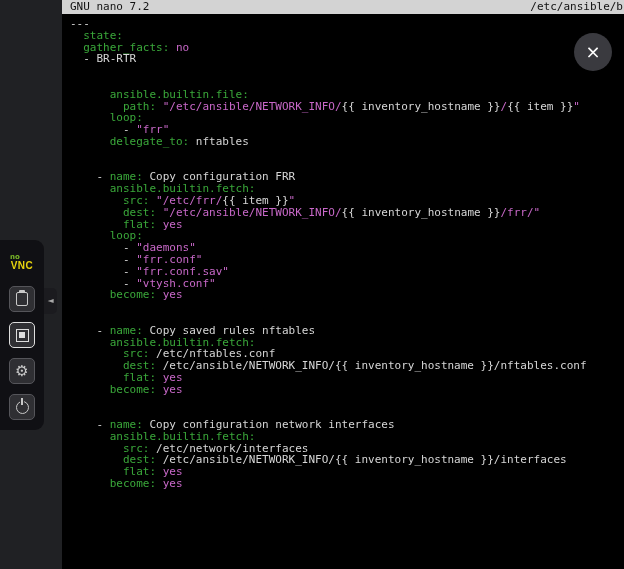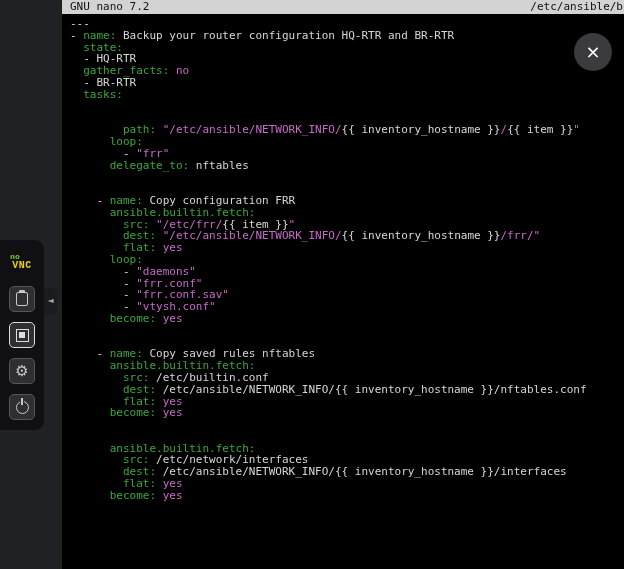--- a/index.html
+++ b/index.html
@@ -9,21 +9,21 @@
   *{margin:0;padding:0;box-sizing:border-box;}
   html,body{width:624px;height:569px;overflow:hidden;}
   body{position:relative;background:var(--terminal-bg);font-family:"DejaVu Sans Mono",monospace;}
 
   
   .sidebar{position:absolute;left:0;top:0;width:62px;height:569px;background:var(--sidebar-bg);}
   .vnc-panel{position:absolute;left:0;top:240px;width:44px;padding:8px 0 10px 0;
     background:#101014;border-radius:0 9px 9px 0;display:flex;flex-direction:column;align-items:center;gap:10px;}
   .vnc-logo{width:28px;height:28px;display:flex;flex-direction:column;align-items:center;justify-content:center;line-height:1;}
   .logo-no{color:#7ab928;font-family:"DejaVu Sans",sans-serif;font-size:7px;font-weight:bold;align-self:flex-start;margin-left:2px;}
-  .logo-vnc{color:#e8d40e;font-family:Liberation Mono, monospace;font-size:10px;font-weight:bold;letter-spacing:.5px;}
+  .logo-vnc{color:#e8d40e;font-family:Liberation Sans, sans-serif;font-size:10px;font-weight:bold;letter-spacing:.5px;}
   .vnc-btn{width:26px;height:26px;background:#2f2f33;border:1px solid #55555a;border-radius:5px;
     display:flex;align-items:center;justify-content:center;cursor:pointer;padding:0;}
   .vnc-btn.selected{border:1.5px solid #dedede;}
   .icon-clipboard{width:12px;height:14px;border:1.4px solid #c9c9c9;border-radius:2px;position:relative;display:block;}
   .icon-clipboard::before{content:"";position:absolute;top:-3px;left:50%;transform:translateX(-50%);width:6px;height:3px;background:#c9c9c9;border-radius:1px;}
   .icon-fullscreen{width:13px;height:13px;border:1.4px solid #ddd;position:relative;display:block;}
   .icon-fullscreen::after{content:"";position:absolute;top:2.5px;left:2.5px;right:2.5px;bottom:2.5px;background:#ddd;}
   .icon-gear{color:#c9c9c9;font-family:"DejaVu Sans",sans-serif;font-size:15px;line-height:1;display:block;}
   .icon-power{width:13px;height:13px;border:1.5px solid #c9c9c9;border-radius:50%;position:relative;display:block;}
   .icon-power::after{content:"";position:absolute;left:50%;top:-4px;transform:translateX(-50%);width:2px;height:7px;
@@ -75,28 +75,26 @@
   </div>
 </div>
 
 <div class="terminal">
   <div class="titlebar">
     <span>GNU nano 7.2</span>
     <span>/etc/ansible/b</span>
   </div>
   <div class="content">
       <div class="line"><span class="t-p">---</span></div>
-      <div class="line"><span class="t-p">- </span><span class="t-k">name:</span><span class="t-p"> Backup your router configuration HQ-RTR and BR-RTR</span></div>
       <div class="line"><span class="t-p">  </span><span class="t-k">state:</span></div>
-      <div class="line"><span class="t-p">  - HQ-RTR</span></div>
       <div class="line"><span class="t-p">  </span><span class="t-k">gather_facts:</span><span class="t-p"> </span><span class="t-s">no</span></div>
       <div class="line"><span class="t-p">  - BR-RTR</span></div>
-      <div class="line"><span class="t-p">  </span><span class="t-k">tasks:</span></div>
       <div class="line">&nbsp;</div>
       <div class="line">&nbsp;</div>
+      <div class="line"><span class="t-p">      </span><span class="t-k">ansible.builtin.file:</span></div>
       <div class="line"><span class="t-p">        </span><span class="t-k">path:</span><span class="t-p"> </span><span class="t-s">"/etc/ansible/NETWORK_INFO/</span><span class="t-p">{{ inventory_hostname }}</span><span class="t-s">/</span><span class="t-p">{{ item }}</span><span class="t-s">"</span></div>
       <div class="line"><span class="t-p">      </span><span class="t-k">loop:</span></div>
       <div class="line"><span class="t-p">        - </span><span class="t-s">"frr"</span></div>
       <div class="line"><span class="t-p">      </span><span class="t-k">delegate_to:</span><span class="t-p"> nftables</span></div>
       <div class="line">&nbsp;</div>
       <div class="line">&nbsp;</div>
       <div class="line"><span class="t-p">    - </span><span class="t-k">name:</span><span class="t-p"> Copy configuration FRR</span></div>
       <div class="line"><span class="t-p">      </span><span class="t-k">ansible.builtin.fetch:</span></div>
       <div class="line"><span class="t-p">        </span><span class="t-k">src:</span><span class="t-p"> </span><span class="t-s">"/etc/frr/</span><span class="t-p">{{ item }}</span><span class="t-s">"</span></div>
       <div class="line"><span class="t-p">        </span><span class="t-k">dest:</span><span class="t-p"> </span><span class="t-s">"/etc/ansible/NETWORK_INFO/</span><span class="t-p">{{ inventory_hostname }}</span><span class="t-s">/frr/"</span></div>
@@ -104,26 +102,27 @@
       <div class="line"><span class="t-p">      </span><span class="t-k">loop:</span></div>
       <div class="line"><span class="t-p">        - </span><span class="t-s">"daemons"</span></div>
       <div class="line"><span class="t-p">        - </span><span class="t-s">"frr.conf"</span></div>
       <div class="line"><span class="t-p">        - </span><span class="t-s">"frr.conf.sav"</span></div>
       <div class="line"><span class="t-p">        - </span><span class="t-s">"vtysh.conf"</span></div>
       <div class="line"><span class="t-p">      </span><span class="t-k">become:</span><span class="t-p"> </span><span class="t-s">yes</span></div>
       <div class="line">&nbsp;</div>
       <div class="line">&nbsp;</div>
       <div class="line"><span class="t-p">    - </span><span class="t-k">name:</span><span class="t-p"> Copy saved rules nftables</span></div>
       <div class="line"><span class="t-p">      </span><span class="t-k">ansible.builtin.fetch:</span></div>
-      <div class="line"><span class="t-p">        </span><span class="t-k">src:</span><span class="t-p"> /etc/builtin.conf</span></div>
+      <div class="line"><span class="t-p">        </span><span class="t-k">src:</span><span class="t-p"> /etc/nftables.conf</span></div>
       <div class="line"><span class="t-p">        </span><span class="t-k">dest:</span><span class="t-p"> /etc/ansible/NETWORK_INFO/{{ inventory_hostname }}/nftables.conf</span></div>
       <div class="line"><span class="t-p">        </span><span class="t-k">flat:</span><span class="t-p"> </span><span class="t-s">yes</span></div>
       <div class="line"><span class="t-p">      </span><span class="t-k">become:</span><span class="t-p"> </span><span class="t-s">yes</span></div>
       <div class="line">&nbsp;</div>
       <div class="line">&nbsp;</div>
+      <div class="line"><span class="t-p">    - </span><span class="t-k">name:</span><span class="t-p"> Copy configuration network interfaces</span></div>
       <div class="line"><span class="t-p">      </span><span class="t-k">ansible.builtin.fetch:</span></div>
       <div class="line"><span class="t-p">        </span><span class="t-k">src:</span><span class="t-p"> /etc/network/interfaces</span></div>
       <div class="line"><span class="t-p">        </span><span class="t-k">dest:</span><span class="t-p"> /etc/ansible/NETWORK_INFO/{{ inventory_hostname }}/interfaces</span></div>
       <div class="line"><span class="t-p">        </span><span class="t-k">flat:</span><span class="t-p"> </span><span class="t-s">yes</span></div>
       <div class="line"><span class="t-p">      </span><span class="t-k">become:</span><span class="t-p"> </span><span class="t-s">yes</span></div>
     </div>
 </div>
 
 <button class="close-btn">
   <span>×</span>

